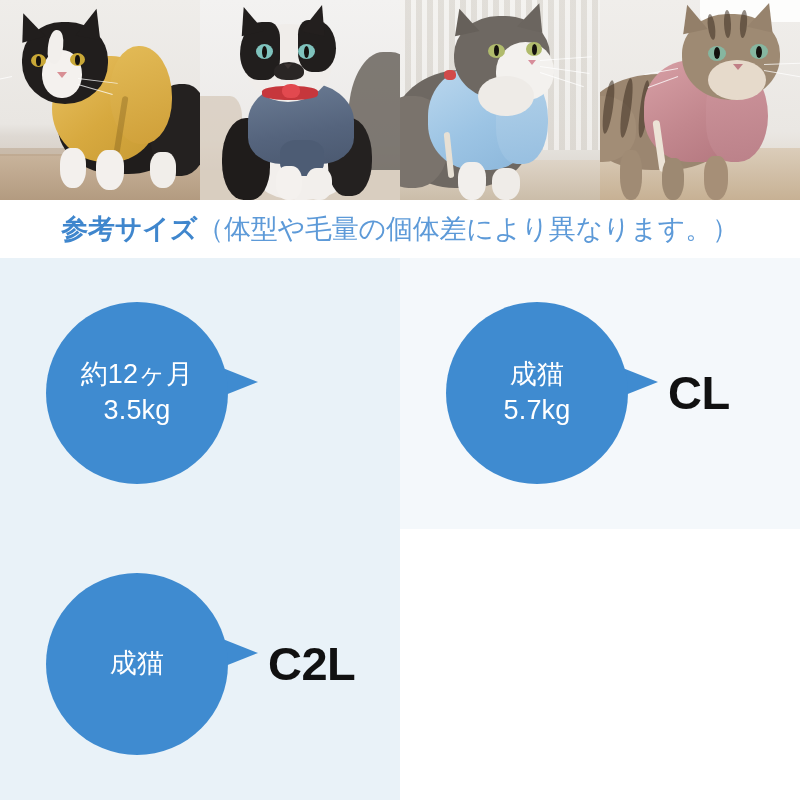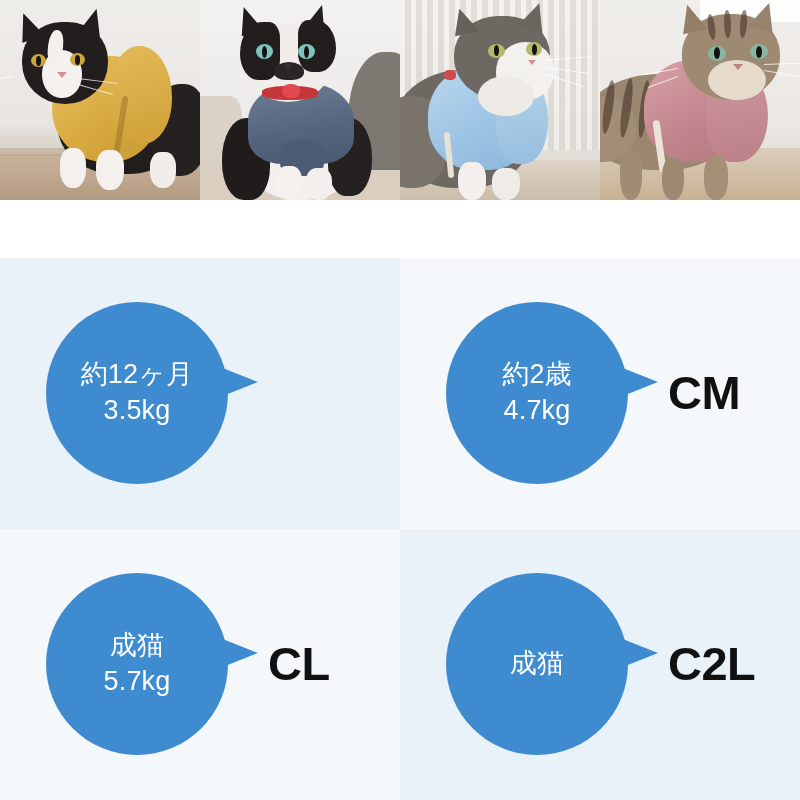--- a/index.html
+++ b/index.html
@@ -297,43 +297,36 @@
       <div class="whisker" style="left:164px;top:70px;width:38px;transform:rotate(10deg);"></div>
       <div class="whisker" style="left:78px;top:68px;width:34px;transform:rotate(170deg);"></div>
       <div class="whisker" style="left:78px;top:76px;width:32px;transform:rotate(160deg);"></div>
 
       <div class="leg" style="left:20px;top:150px;width:22px;height:50px;background:#a08b74;"></div>
       <div class="leg" style="left:62px;top:158px;width:22px;height:42px;background:#9d8972;"></div>
       <div class="leg" style="left:104px;top:156px;width:24px;height:44px;background:#a68f77;"></div>
     </div>
   </div>
 
+  <div class="heading-band">
+    <div class="heading-text"><span class="heading-strong">参考サイズ</span><span class="heading-light">（体型や毛量の個体差により異なります。）</span></div>
+  </div>
 
   <div class="grid">
 
     <div class="cell tint-a">
       <div class="bubble-wrap">
         <div class="bubble-tail"></div>
         <div class="bubble">
           <div class="bubble-line">約12ヶ月</div>
           <div class="bubble-line">3.5kg</div>
         </div>
       </div>
     </div>
 
-    <div class="cell tint-b">
-      <div class="bubble-wrap">
-        <div class="bubble-tail"></div>
-        <div class="bubble">
-          <div class="bubble-line">約2歳</div>
-          <div class="bubble-line">4.7kg</div>
-        </div>
-        <div class="size-label">CM</div>
-      </div>
-    </div>
 
     <div class="cell tint-b">
       <div class="bubble-wrap">
         <div class="bubble-tail"></div>
         <div class="bubble">
           <div class="bubble-line">成猫</div>
           <div class="bubble-line">5.7kg</div>
         </div>
         <div class="size-label">CL</div>
       </div>

